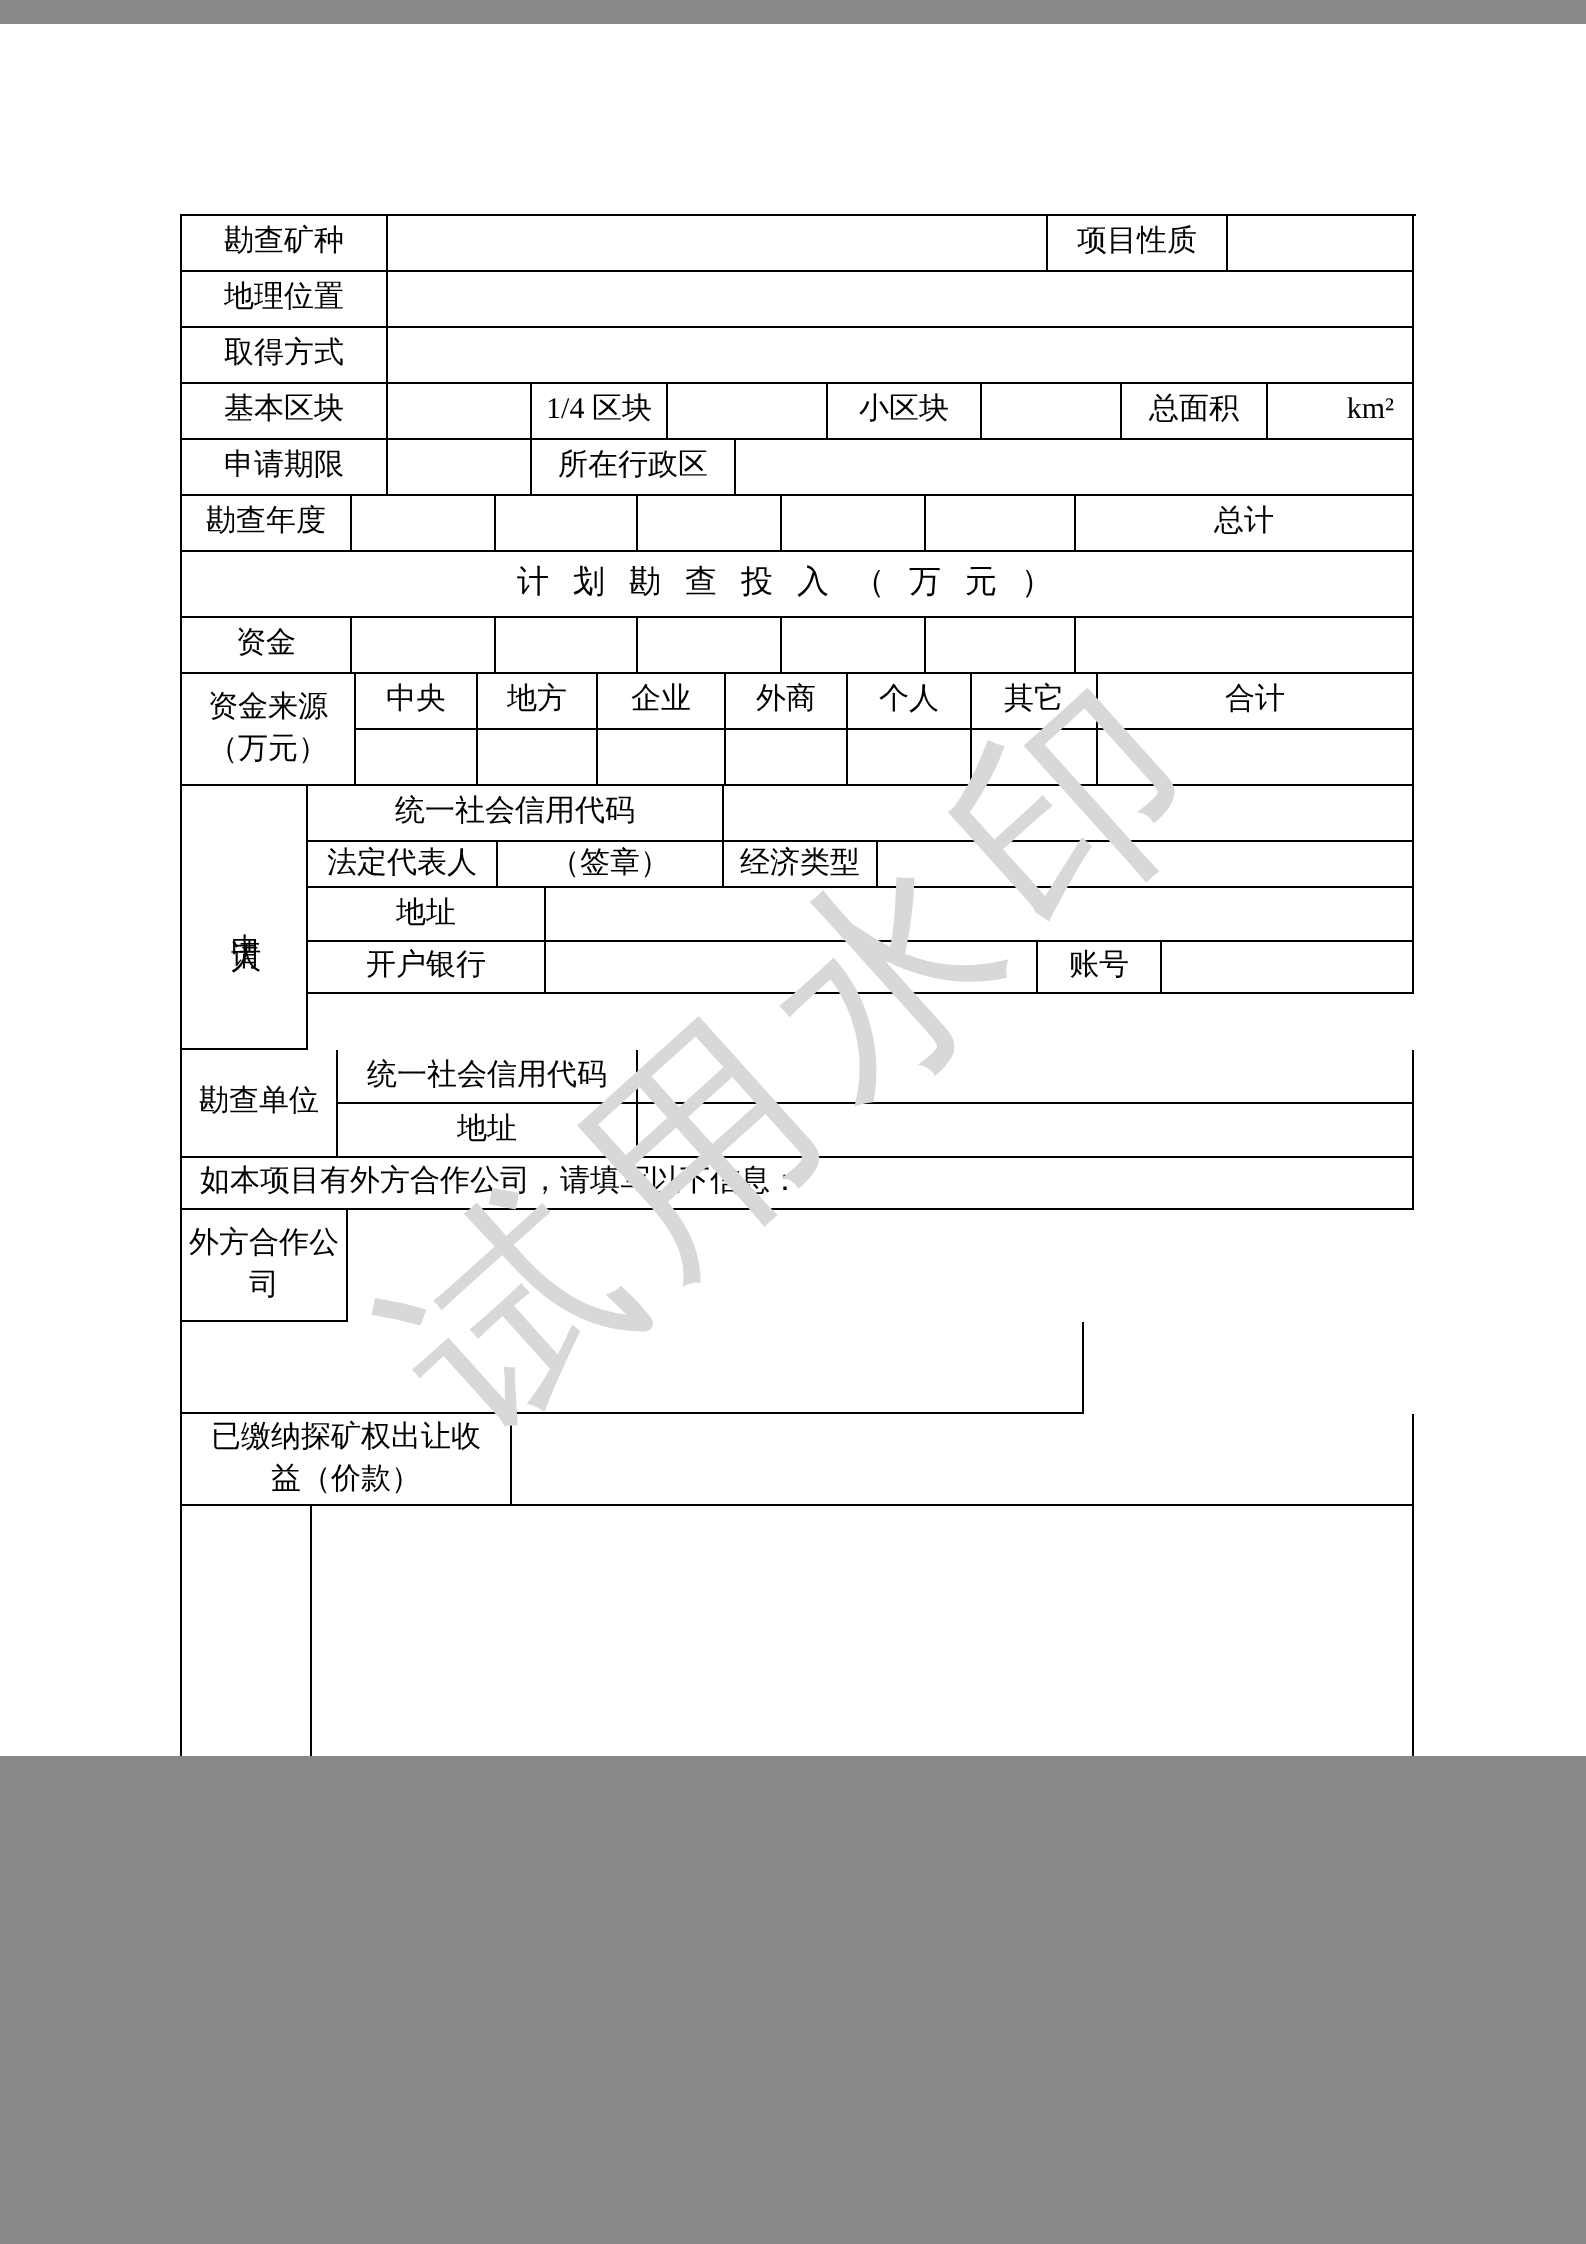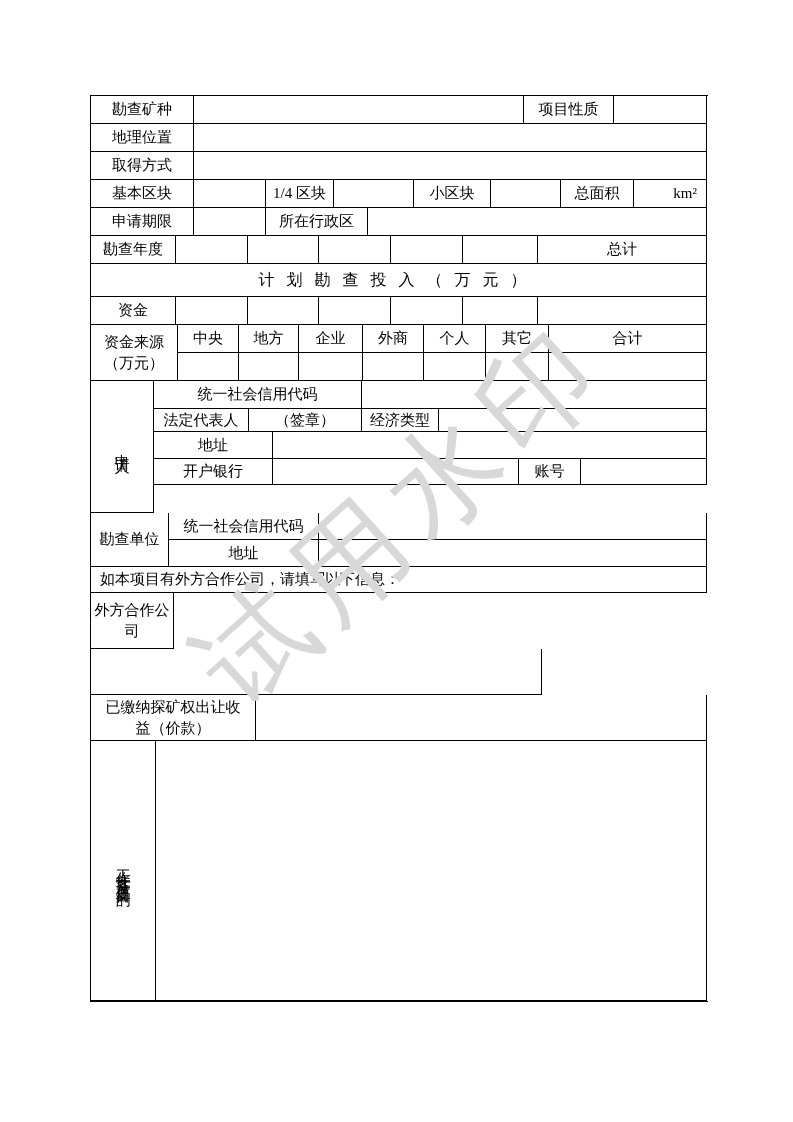--- a/index.html
+++ b/index.html
@@ -1,19 +1,19 @@
 <!DOCTYPE html>
 <html><head>
 <meta charset="utf-8">
 <style>
   html,body { margin:0; padding:0; background:#888; }
   .page {
-    position:relative; width:793px; height:1122px; background:#ffffff;
+    position:relative; width:793px; height:866px; background:#ffffff;
     font-family:"Liberation Serif","DejaVu Serif",serif; color:#000;
-    margin:0 auto; overflow:hidden;
+    margin:12px auto; overflow:hidden;
   }
   .tbl {
     position:absolute; left:90px; top:95px; width:617px;
     border-top:1px solid #000; border-left:1px solid #000; border-bottom:1px solid #000;
   }
   .row { display:flex; }
   .group { display:flex; }
   .sub { display:flex; flex-direction:column; }
   .c {
     box-sizing:border-box; border-right:1px solid #000; border-bottom:1px solid #000;

